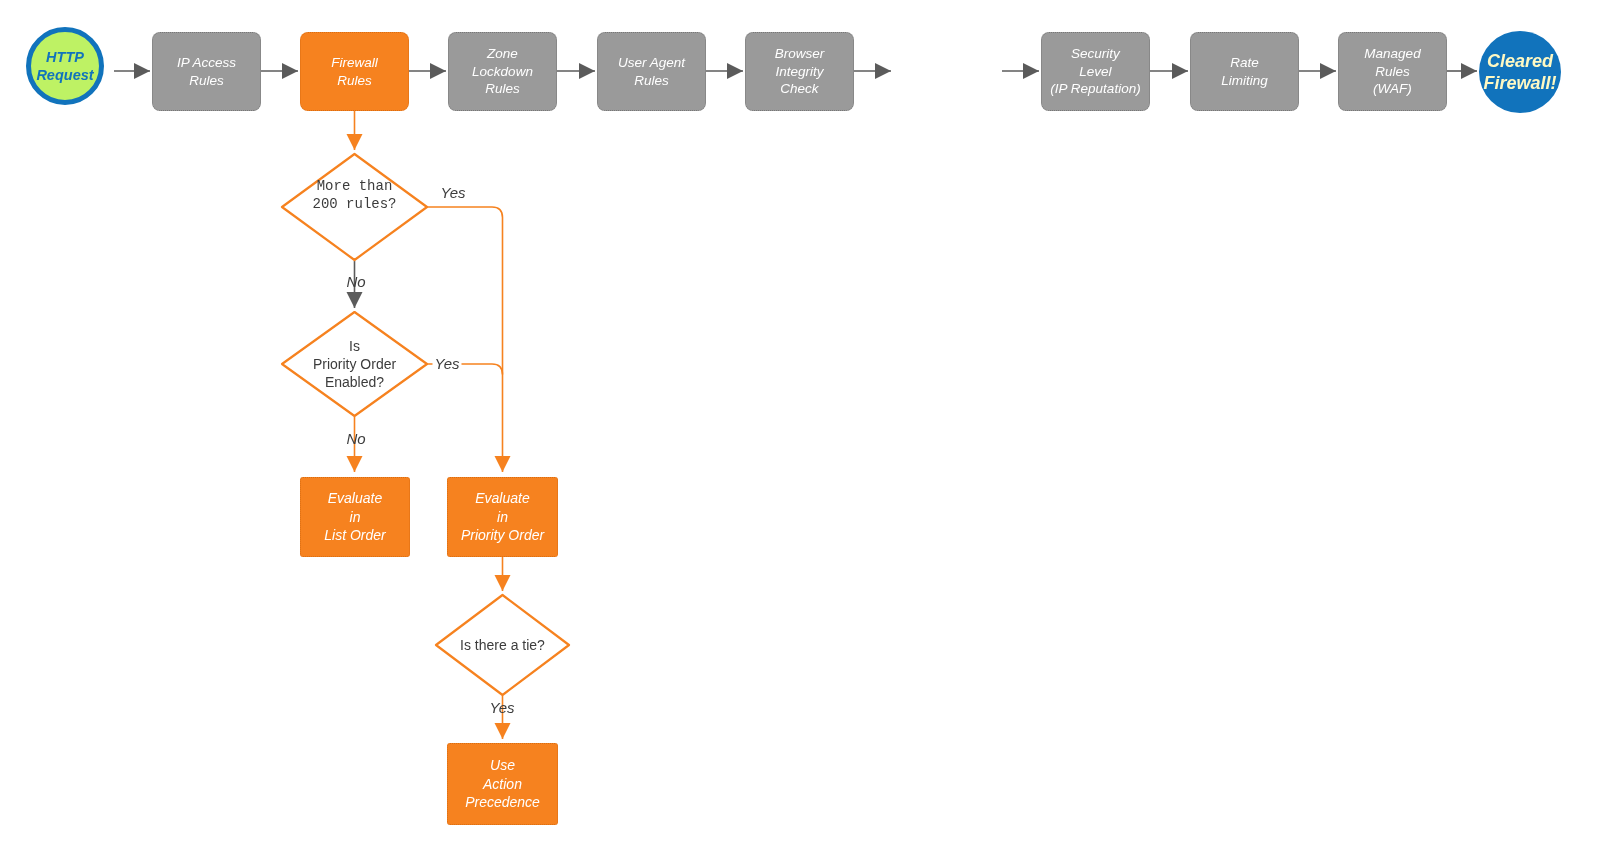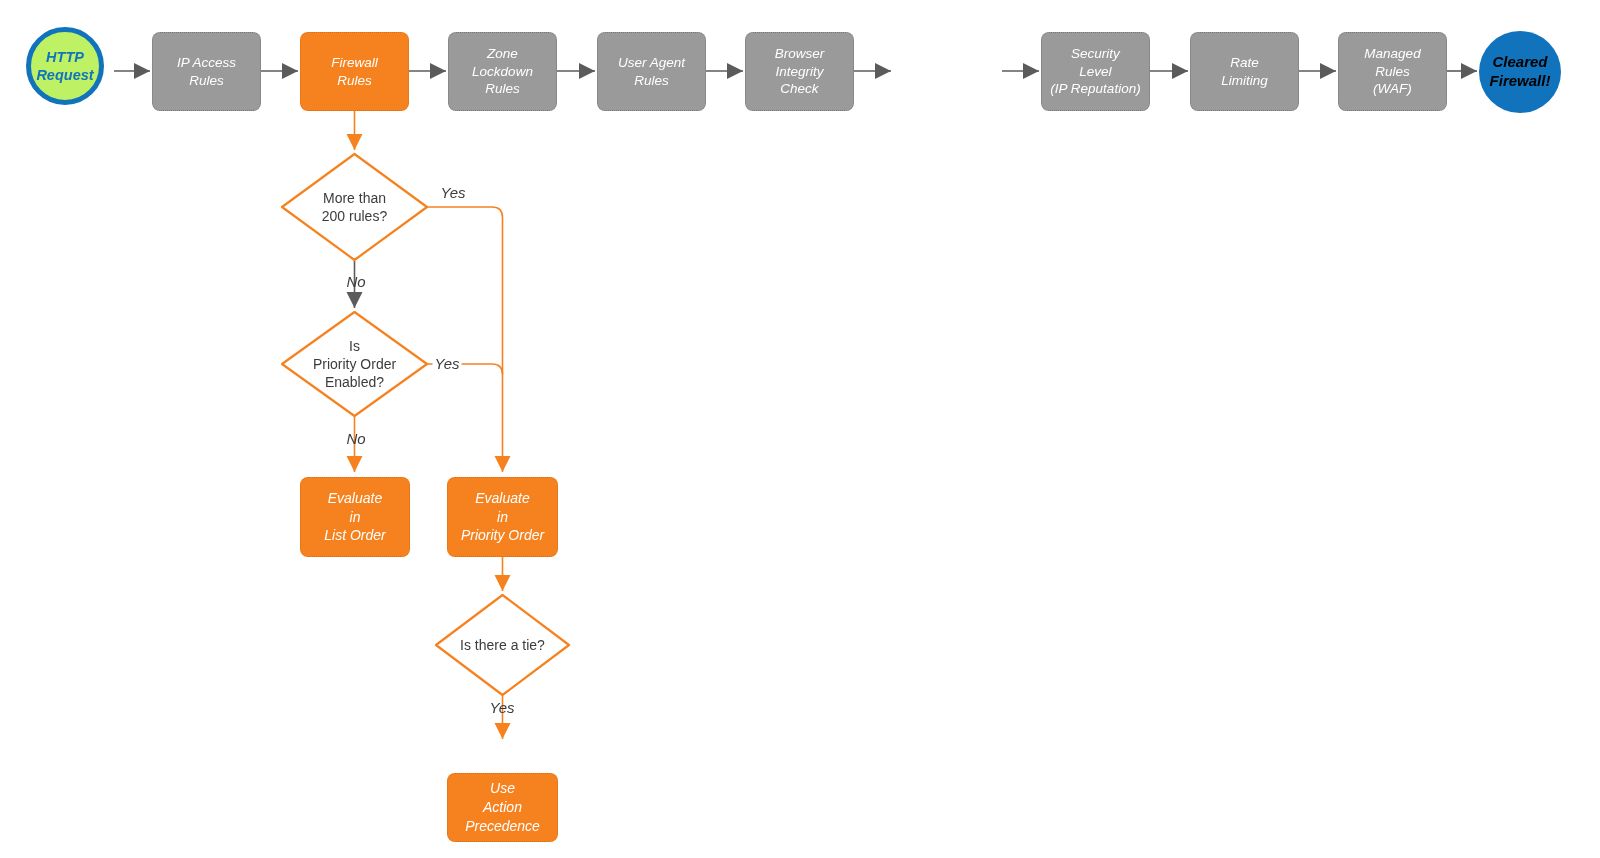--- a/index.html
+++ b/index.html
@@ -13,51 +13,51 @@
   .node{
     position:absolute;display:flex;align-items:center;justify-content:center;
     text-align:center;white-space:pre-line;box-sizing:border-box;
   }
   .step{
     top:32px;width:109px;height:79px;border-radius:8px;
     background:var(--gray,#9A9A9A);border:1px dotted #777;
     color:#fff;font-style:italic;font-size:13.5px;line-height:1.3;
   }
   .action{
-    border-radius:8px;background:var(--orange,#F6821F);border:1px dotted #d96d12;
+    border-radius:3px;background:var(--orange,#F6821F);border:1px dotted #d96d12;
     color:#fff;font-style:italic;font-size:14px;line-height:1.35;
   }
   .circle{border-radius:50%;font-weight:bold;font-style:italic;line-height:1.25;}
   .circle.start{
     left:26px;top:27px;width:78px;height:78px;background:#bef264;
     border:5px solid var(--blue,#1173BC);color:var(--blue,#1173BC);font-size:14.5px;
   }
   .circle.end{
     left:1479px;top:31px;width:82px;height:82px;
-    background:var(--blue,#1173BC);color:#000000;font-size:15px;
+    background:var(--blue,#1173BC);color:#fef9c3;font-size:18px;
   }
   .diamond-label{
     position:absolute;width:132px;transform:translate(-50%,-50%);
     text-align:center;white-space:pre-line;color:var(--text-dark,#3c3c3c);
     font-size:14px;line-height:1.3;
   }
   .edge-label{
     position:absolute;transform:translate(-50%,-50%);
     color:var(--text-dark,#3c3c3c);font-style:italic;font-size:15px;text-align:center;
   }
   .edge-label.on-line{background:#fff;padding:0 2px;}
 
   
   .s0{left:152px}.s1{left:300px}.s2{left:448px}.s3{left:597px}.s4{left:745px}
   .s5{left:893px}.s6{left:1041px}.s7{left:1190px}.s8{left:1338px}
   .s1{background:var(--orange,#F6821F);border:1px dotted #d96d12;font-style:italic;}
 
   .a1{left:300px;top:477px;width:110px;height:80px;}
   .a2{left:447px;top:477px;width:111px;height:80px;}
-  .a3{left:447px;top:743px;width:111px;height:69px;margin-top:30px;}
+  .a3{left:447px;top:743px;width:111px;height:82px;}
 
   
   .edge-g{stroke:var(--line-gray,#5B5B5B);stroke-width:1.6;fill:none;}
   .edge-o{stroke:var(--orange,#F6821F);stroke-width:1.6;fill:none;}
   .diamond{fill:#fff;stroke:var(--orange,#F6821F);stroke-width:2.2;stroke-linejoin:round;}
   #ah-gray path{fill:var(--line-gray,#5B5B5B);}
   #ah-orange path{fill:var(--orange,#F6821F);}
 </style>
 </head>
 <body>
@@ -117,21 +117,21 @@
 Check</div>
   <div class="node step s6">Security
 Level
 (IP Reputation)</div>
   <div class="node step s7">Rate
 Limiting</div>
   <div class="node step s8">Managed
 Rules
 (WAF)</div>
 
-  <div class="diamond-label" style="left:354.5px;top:207px;">More than
+  <div class="diamond-label" style="left:354.5px;top:195px;font-family:Liberation Mono, monospace;">More than
 200 rules?</div>
   <div class="diamond-label" style="left:354.5px;top:364px;">Is
 Priority Order
 Enabled?</div>
   <div class="diamond-label" style="left:502.5px;top:645px;">Is there a tie?</div>
 
   <div class="node action a1">Evaluate
 in
 List Order</div>
   <div class="node action a2">Evaluate

